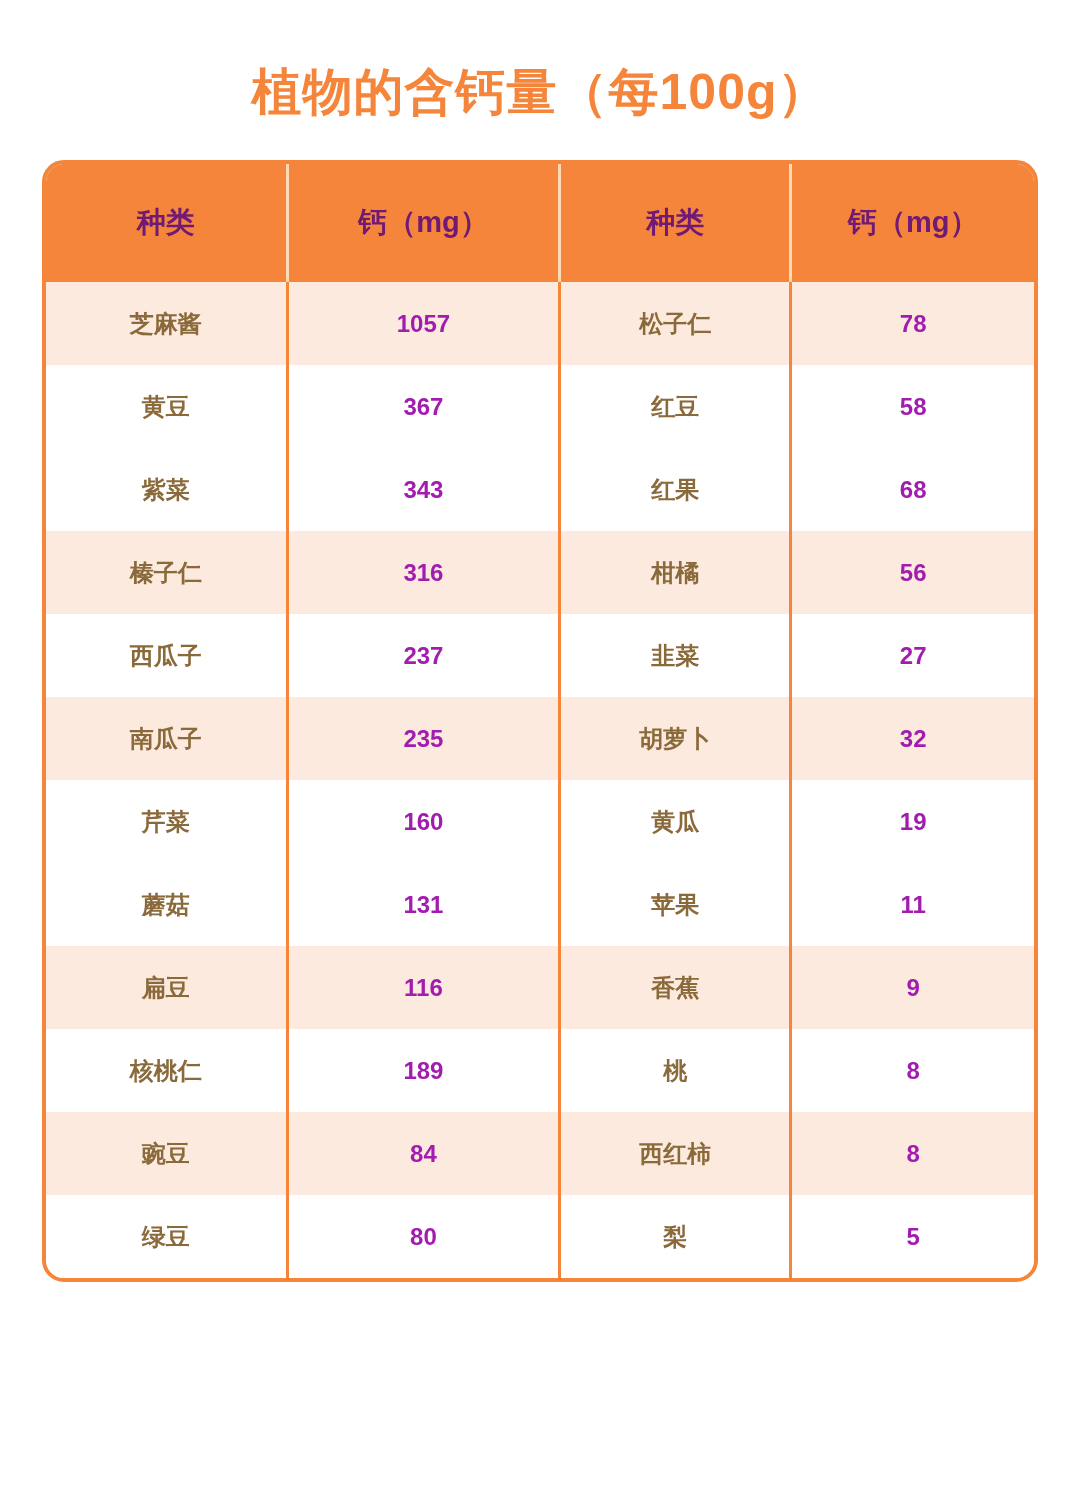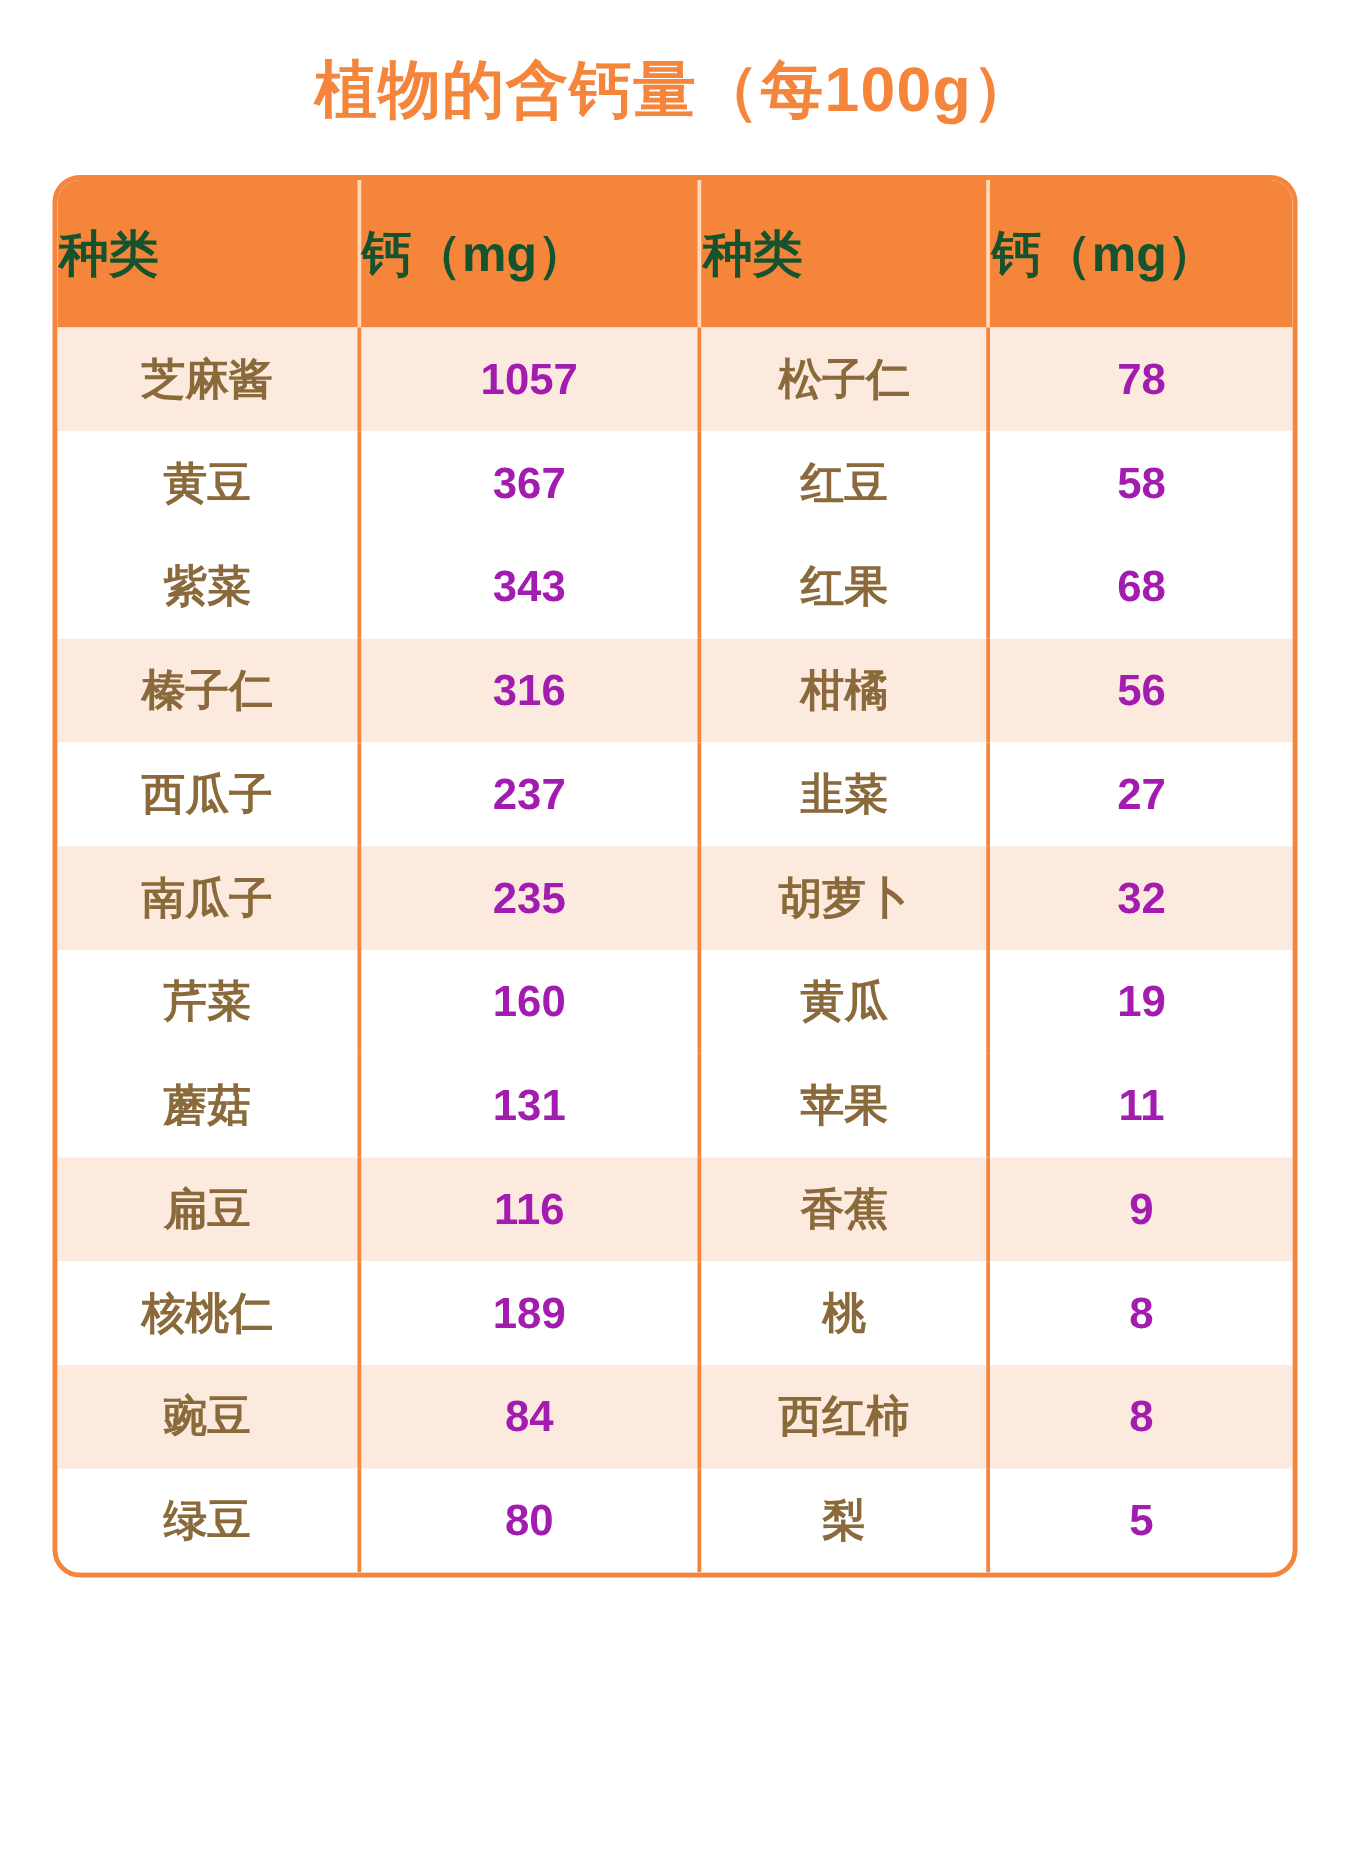--- a/index.html
+++ b/index.html
@@ -18,58 +18,58 @@
     width: 1080px;
     height: 1492px;
     box-sizing: border-box;
   }
   .title {
     text-align: center;
     color: #f5853a;
     font-size: 50px;
     font-weight: bold;
     letter-spacing: 1px;
-    padding-top: 42px;
+    padding-top: 62px;
     line-height: 1.2;
     white-space: nowrap;
   }
   .table-wrap {
     margin: 38px auto 0 auto;
     width: 996px;
     border: 4px solid #f5853a;
     border-radius: 22px;
     overflow: hidden;
     background: #ffffff;
     box-sizing: border-box;
   }
   table {
     width: 100%;
     border-collapse: collapse;
     table-layout: fixed;
   }
   thead th {
     background: #f5853a;
-    color: #14532d;
-    font-size: 40px;
+    color: #701a75;
+    font-size: 29px;
     font-weight: bold;
     height: 116px;
-    text-align: left;
+    text-align: center;
     vertical-align: middle;
     border-right: 3px solid #ffd9b8;
     letter-spacing: 0px;
     white-space: nowrap;
   }
   thead th:last-child {
     border-right: none;
   }
   tbody td {
     height: 81px;
     text-align: center;
     vertical-align: middle;
-    font-size: 35px;
+    font-size: 24px;
     font-weight: bold;
     color: #8a6a3a;
     border-right: 3px solid #f5853a;
     white-space: nowrap;
   }
   tbody td:last-child {
     border-right: none;
   }
   tbody tr.odd td {
     background: #fdeade;

